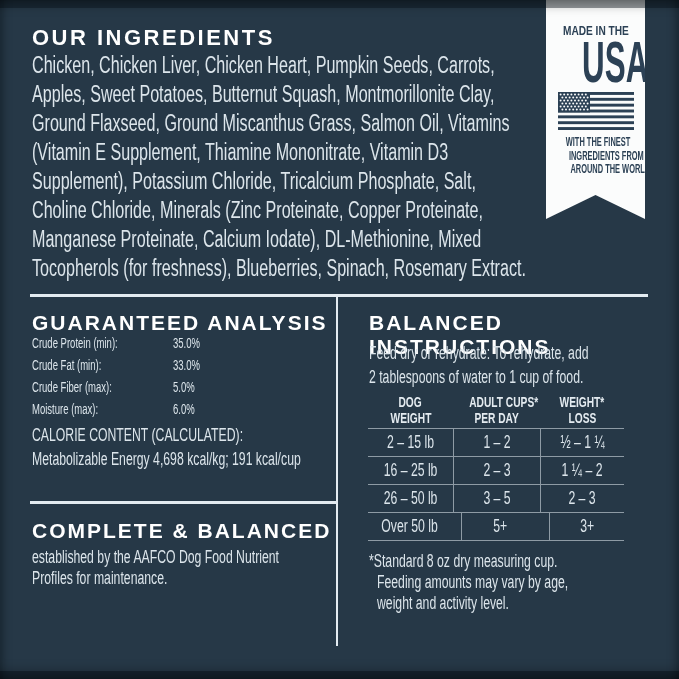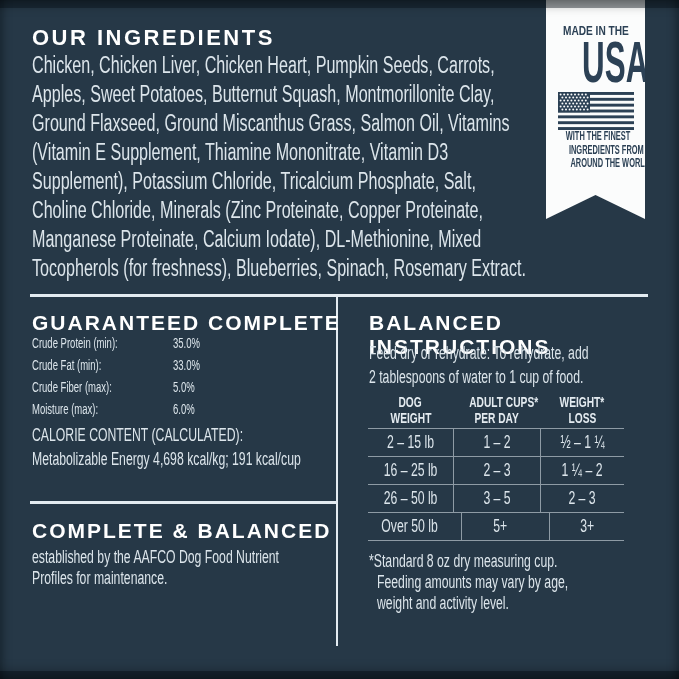--- a/index.html
+++ b/index.html
@@ -67,21 +67,21 @@
 
   
   .ribbon {
     position:absolute; left:546px; top:0; width:99px; height:219px;
     background:#fbfcfc; color:#2c4155; text-align:center;
     clip-path:polygon(0 0, 100% 0, 100% 100%, 50% 89%, 0 100%);
   }
   .r-top { margin-top:24px; font-weight:bold; font-size:13.5px; line-height:14px; }
   .r-usa { margin-top:1px; font-weight:bold; font-size:57px; line-height:46px;margin-left:9px; }
   .r-flag { margin-top:7px; line-height:0; }
-  .r-tag { font-weight:bold; font-size:12px; line-height:13.5px; }
+  .r-tag { margin-top:6px; font-weight:bold; font-size:12px; line-height:13.5px; }
 
   
   .edge-top    { position:absolute; left:0; top:0; width:679px; height:8px; background:rgba(8,18,27,0.42); }
   .edge-bottom { position:absolute; left:0; top:671px; width:679px; height:8px; background:rgba(8,18,27,0.48); }
   .vignette {
     position:absolute; inset:0; pointer-events:none;
     box-shadow: inset 0 14px 12px -10px rgba(0,0,0,0.40),
                 inset 0 -16px 14px -11px rgba(0,0,0,0.45),
                 inset 12px 0 10px -9px rgba(0,0,0,0.30),
                 inset -12px 0 10px -9px rgba(0,0,0,0.30);
@@ -175,21 +175,21 @@
       <div><span class="cond-tag">WITH THE FINEST</span></div>
       <div><span class="cond-tag">INGREDIENTS FROM</span></div>
       <div><span class="cond-tag">AROUND THE WORLD</span></div>
     </div>
   </div>
 
   <div class="rule-top"></div>
   <div class="vdivider"></div>
   <div class="rule-left"></div>
 
-  <h2 class="sec-h h-ga">GUARANTEED COMPLETE</h2>
+  <h2 class="sec-h h-ga">GUARANTEED ANALYSIS</h2>
   <div class="ga-rows">
     <div class="ga-row">
       <span class="cond">Crude Protein (min):</span>
       <span class="val"><span class="cond">35.0%</span></span>
     </div>
     <div class="ga-row">
       <span class="cond">Crude Fat (min):</span>
       <span class="val"><span class="cond">33.0%</span></span>
     </div>
     <div class="ga-row">

